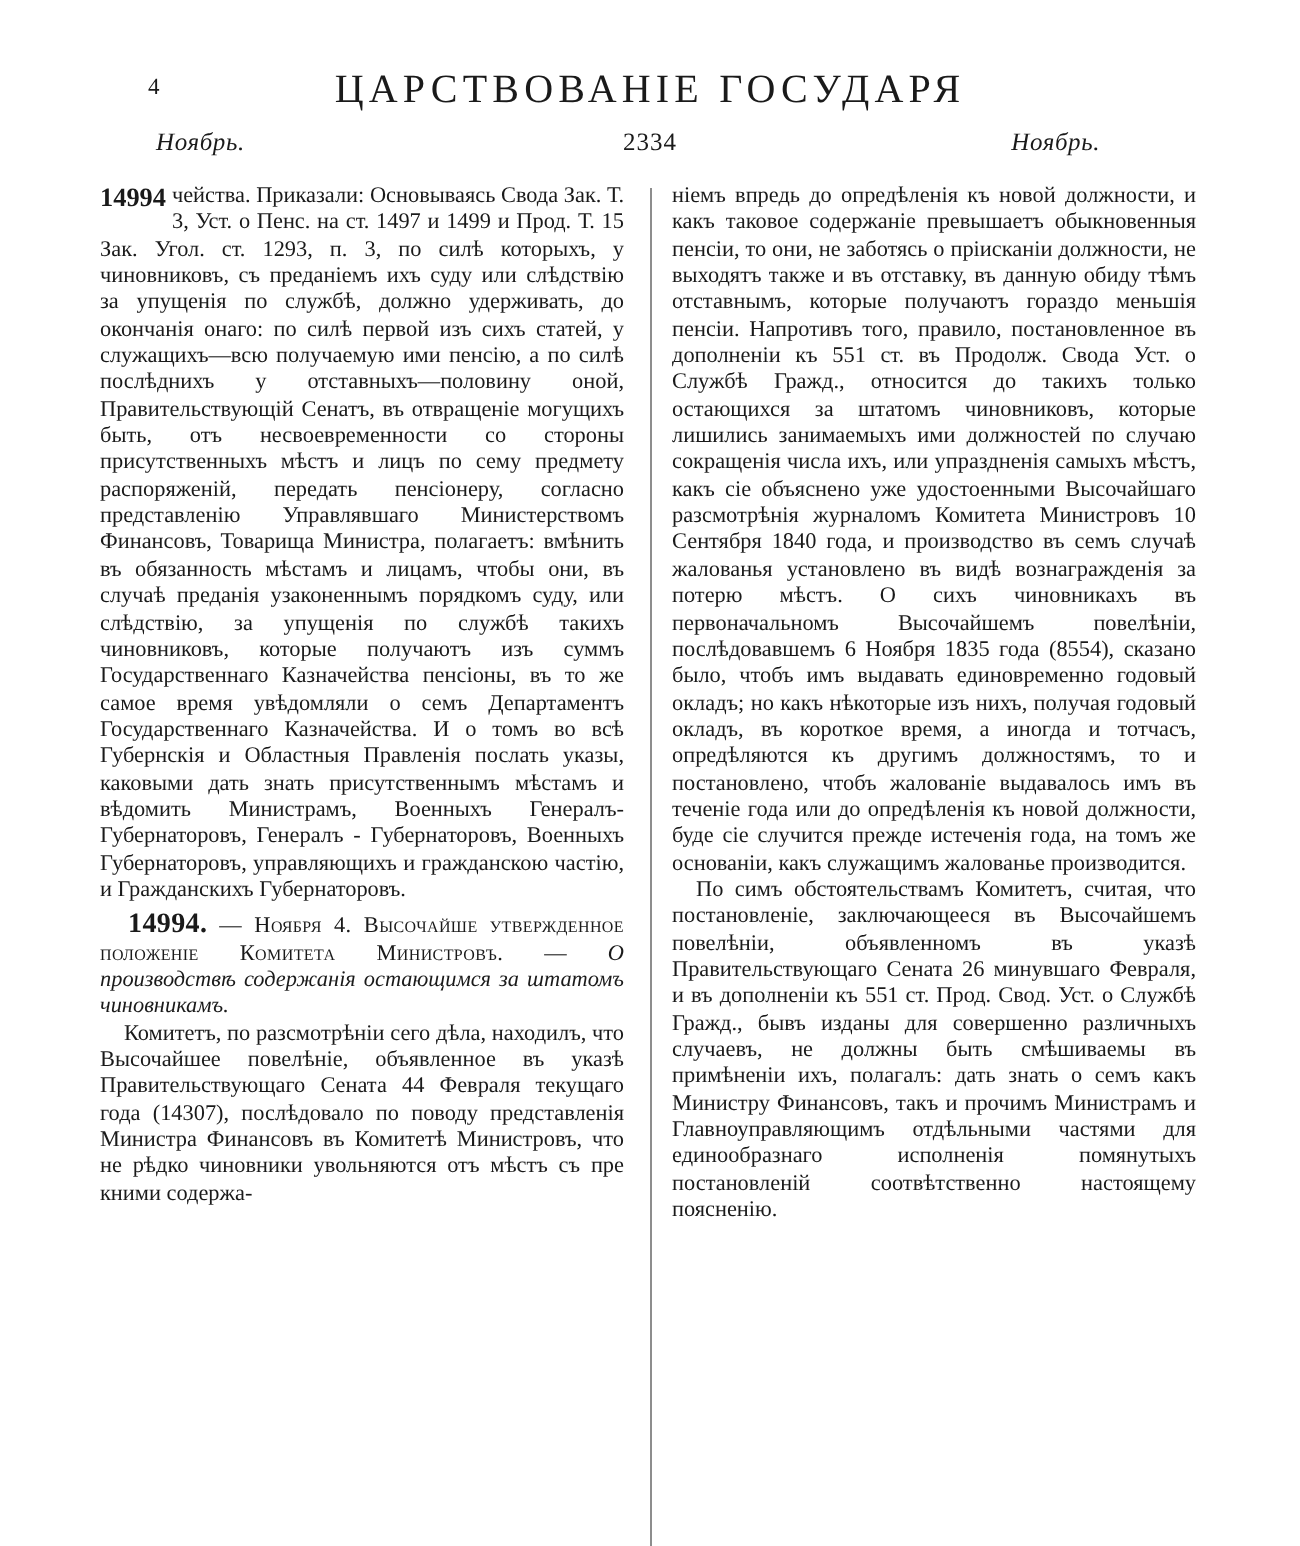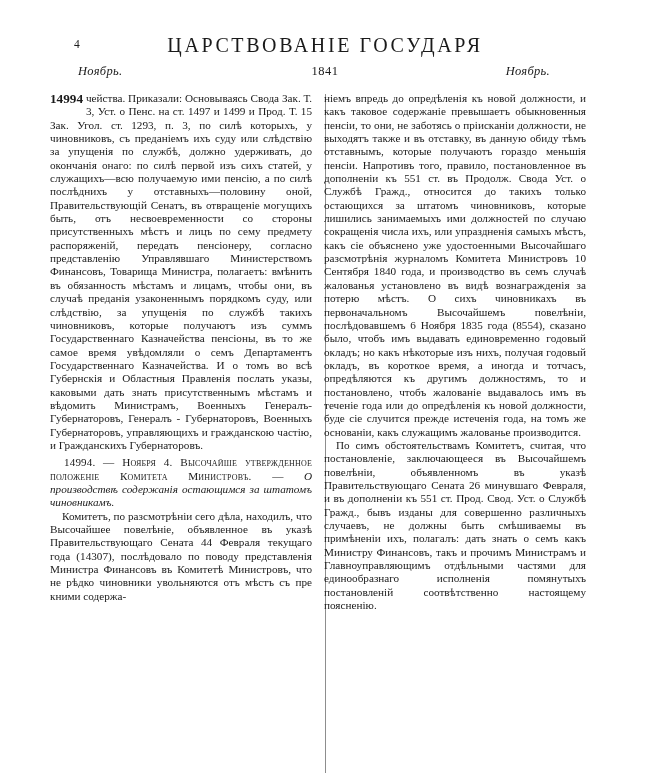--- a/index.html
+++ b/index.html
@@ -76,37 +76,37 @@
   .col {
     position: absolute;
     top: 0;
     width: 262px;
     font-size: 11.2px;
     line-height: 13.35px;
     text-align: justify;
     text-justify: inter-word;
   }
   .col-left { left: 6px; }
-  .col-right { left: 280px; }
+  .col-right { left: 292px; }
   .rule {
     position: absolute;
     left: 281px;
     top: 2px;
     width: 1px;
     height: 684px;
     background: #8d8d8d;
   }
   p {
     margin: 0;
     text-indent: 12px;
   }
   p.noindent { text-indent: 0; }
   .lawnum {
-    font-weight: normal;
-    font-size: 11px;
+    font-weight: bold;
+    font-size: 14px;
     letter-spacing: 0.2px;
   }
   .lawnum-lead {
     float: left;
     font-weight: bold;
     font-size: 13.2px;
     margin-right: 3px;
     line-height: 13.6px;
   }
   .sc {
@@ -123,21 +123,21 @@
 
 <div class="page">
 
   <div class="header-row">
     <div class="folio">4</div>
     <div class="head-title">ЦАРСТВОВАНIЕ ГОСУДАРЯ</div>
   </div>
 
   <div class="subhead-row">
     <div class="subhead-left">Ноябрь.</div>
-    <div class="subhead-center">1841</div>
+    <div class="subhead-center">2334</div>
     <div class="subhead-right">Ноябрь.</div>
   </div>
 
   <div class="columns">
 
     <div class="rule"></div>
 
     <div class="col col-left">
       <p class="noindent"><span class="lawnum-lead">14994</span><span>чейства. Приказали: Основываясь Свода Зак. Т. 3, Уст. о Пенс. на ст. 1497 и 1499 и Прод. Т. 15 Зак. Угол. ст. 1293, п. 3, по силѣ которыхъ, у чиновниковъ, съ преданiемъ ихъ суду или слѣдствiю за упущенiя по службѣ, должно удерживать, до окончанiя онаго: по силѣ первой изъ сихъ статей, у служащихъ—всю получаемую ими пенсiю, а по силѣ послѣднихъ у отставныхъ—половину оной, Правительствующiй Сенатъ, въ отвращенiе могущихъ быть, отъ несвоевременности со стороны присутственныхъ мѣстъ и лицъ по сему предмету распоряженiй, передать пенсiонеру, согласно представленiю Управлявшаго Министерствомъ Финансовъ, Товарища Министра, полагаетъ: вмѣнить въ обязанность мѣстамъ и лицамъ, чтобы они, въ случаѣ преданiя узаконеннымъ порядкомъ суду, или слѣдствiю, за упущенiя по службѣ такихъ чиновниковъ, которые получаютъ изъ суммъ Государственнаго Казначейства пенсiоны, въ то же самое время увѣдомляли о семъ Департаментъ Государственнаго Казначейства. И о томъ во всѣ Губернскiя и Областныя Правленiя послать указы, каковыми дать знать присутственнымъ мѣстамъ и вѣдомить Министрамъ, Военныхъ Генералъ-Губернаторовъ, Генералъ - Губернаторовъ, Военныхъ Губернаторовъ, управляющихъ и гражданскою частiю, и Гражданскихъ Губернаторовъ.</span></p>
       <div class="spacer"></div>

